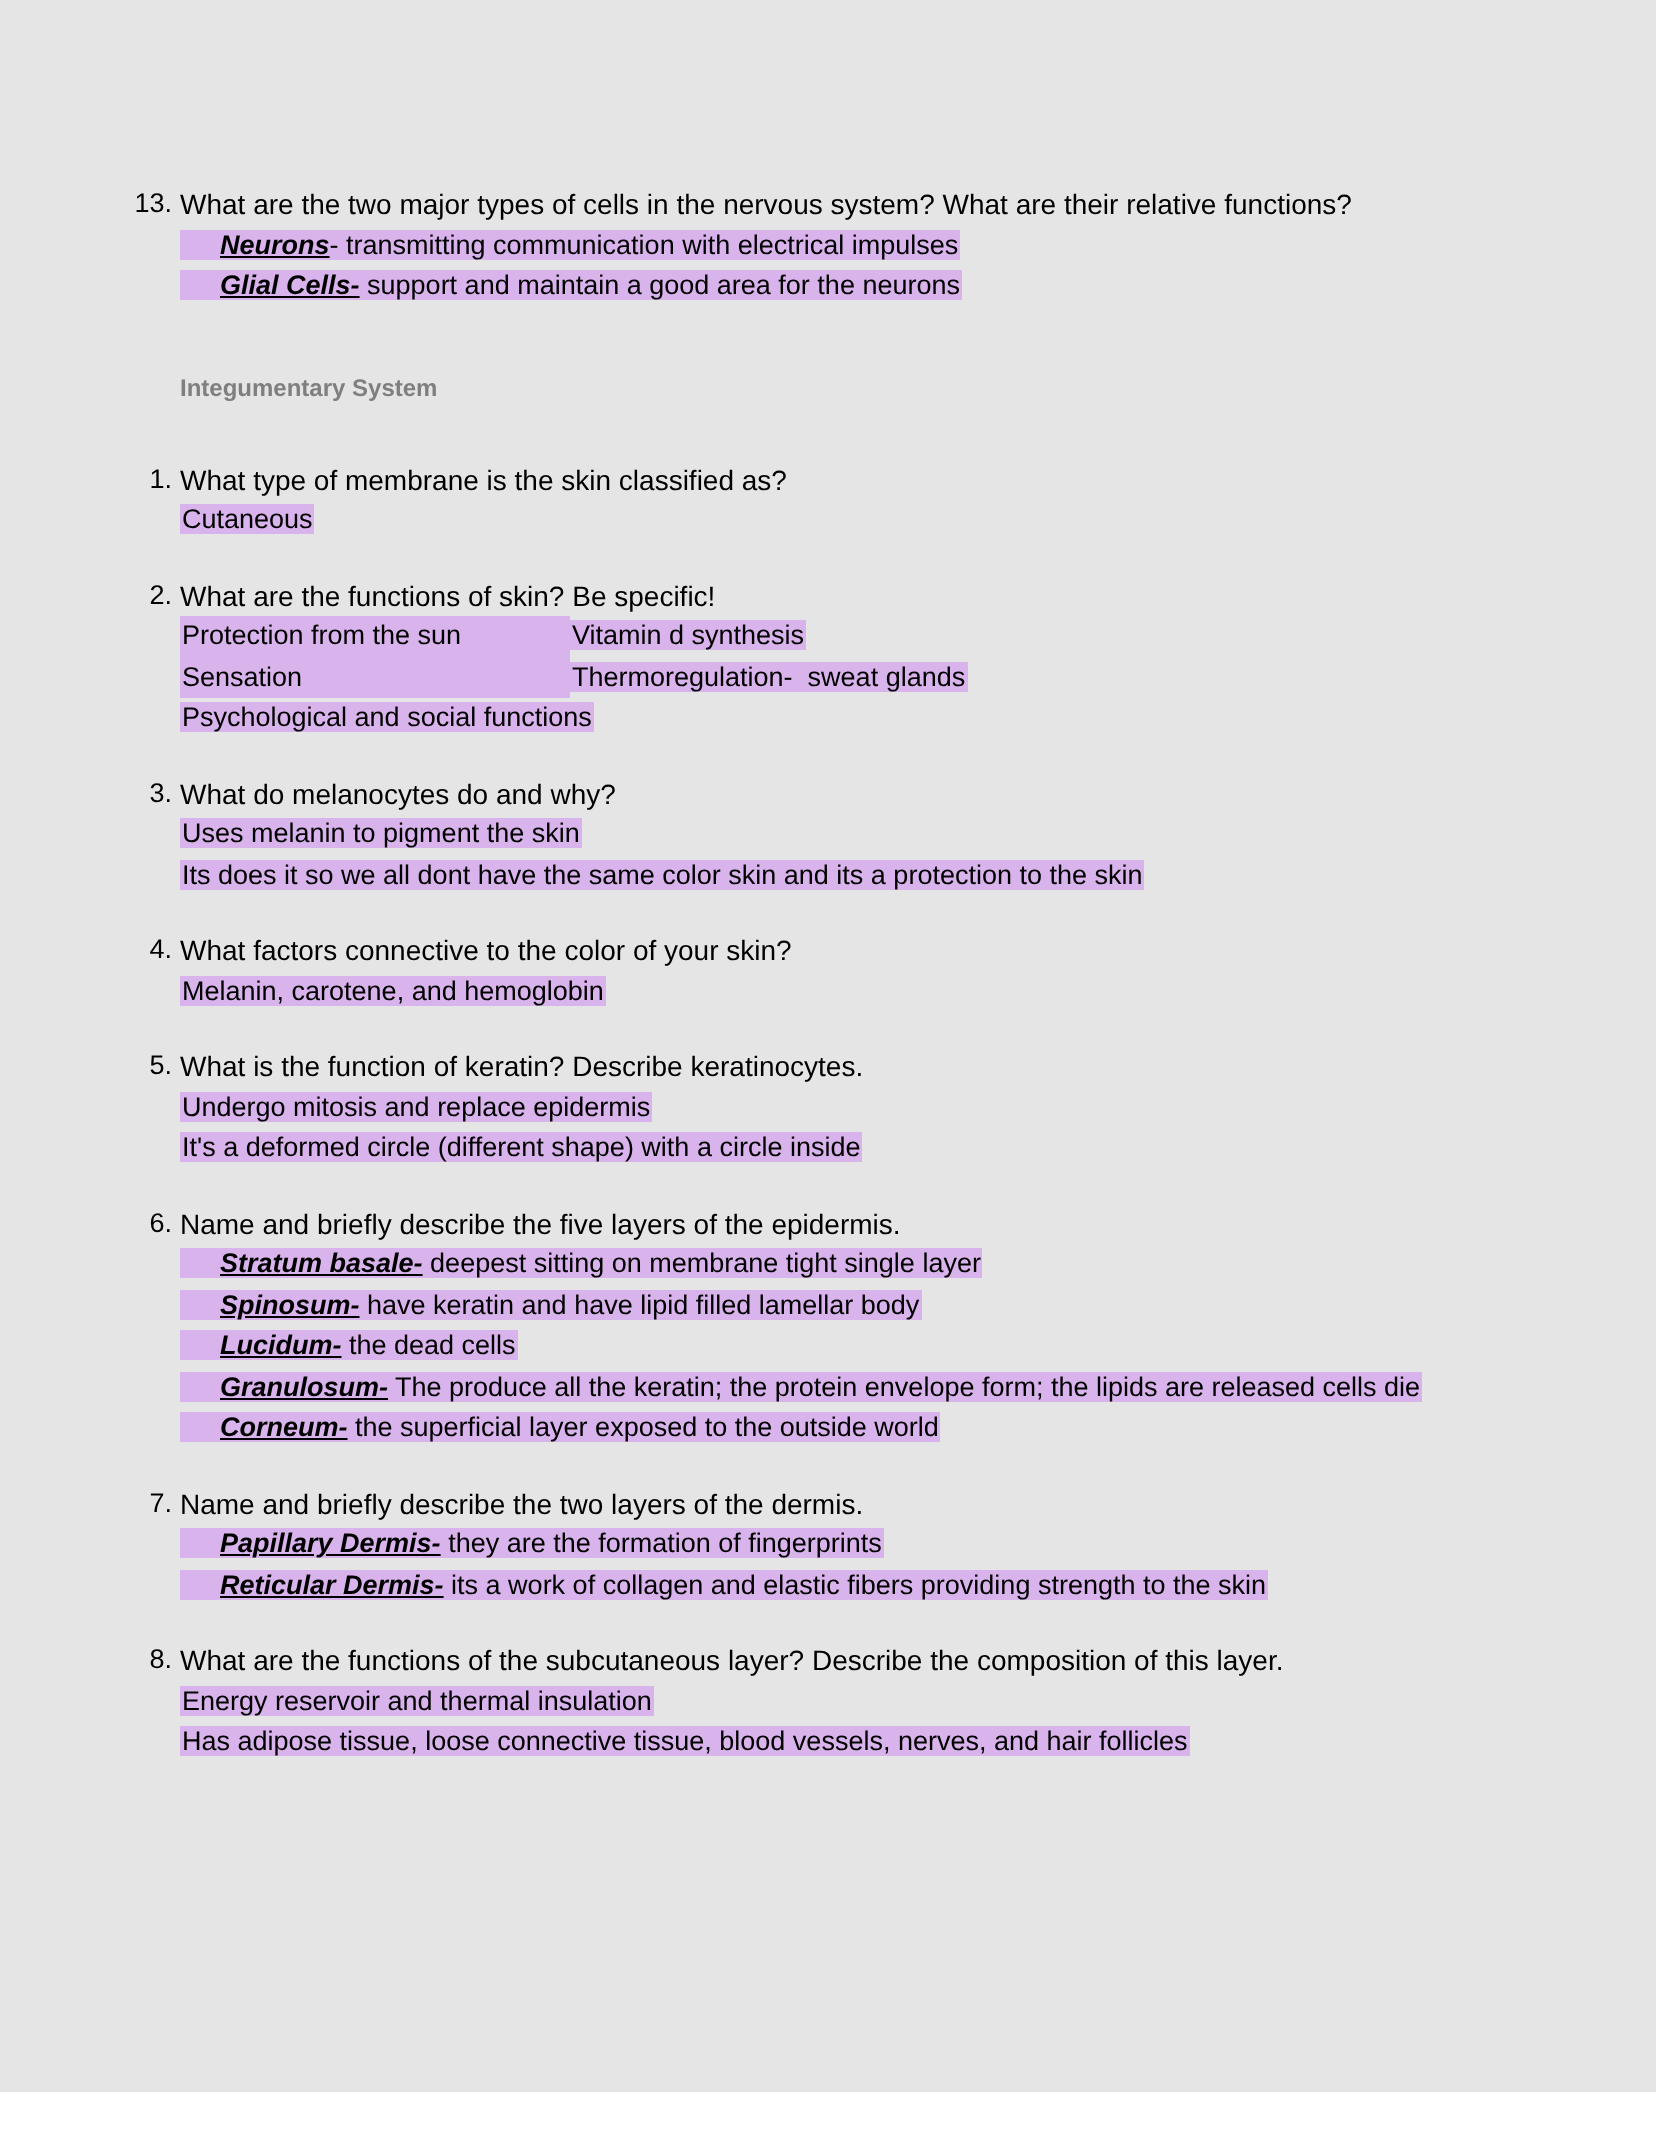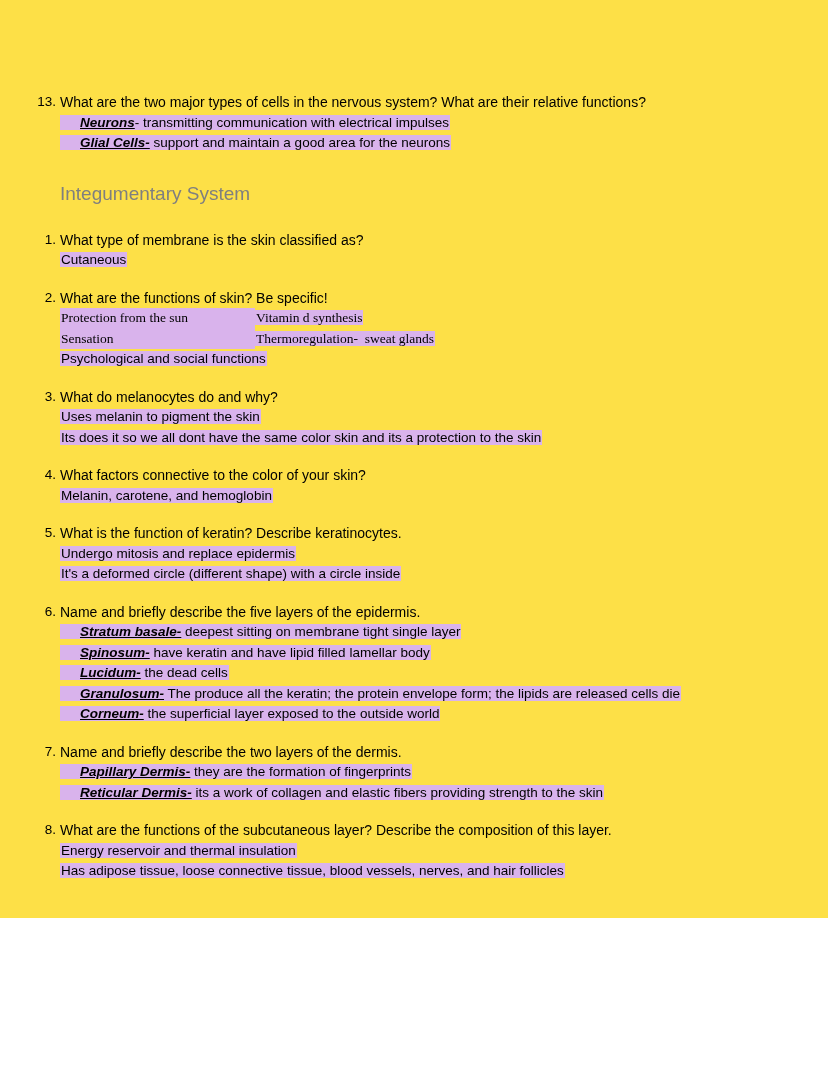--- a/index.html
+++ b/index.html
@@ -10,24 +10,24 @@
   body {
     width: 828px;
     height: 1071px;
     font-family: "Liberation Sans", sans-serif;
     color: #000000;
     overflow: hidden;
   }
   .page {
     position: relative;
     width: 828px;
-    height: 918px;
-    background: #fde047;
+    height: 1046px;
+    background: #e5e5e5;
     box-sizing: border-box;
-    padding: 92px 100px 0 60px;
+    padding: 92px 100px 0 90px;
   }
   .qblock {
     position: relative;
     margin-bottom: 17px;
   }
   .qnum {
     position: absolute;
     left: -30px;
     top: 0;
     width: 26px;
@@ -52,30 +52,29 @@
     box-decoration-break: clone;
     -webkit-box-decoration-break: clone;
   }
   .term {
     font-weight: bold;
     font-style: italic;
     text-decoration: underline;
     margin-left: 19px;
   }
   .section-title {
-    font-size: 19px;
+    font-size: 12px;
     line-height: 28px;
     color: #7f7f7f;
     margin: 26px 0 22px 0;
-    font-weight: normal;
+    font-weight: bold;
   }
   .tab-row {
     display: block;
     white-space: pre;
-    font-family: Liberation Serif, serif;
   }
   .col1 {
     display: inline-block;
     min-width: 193px;
   }
 </style>
 </head>
 <body>
 
 <div class="page">

